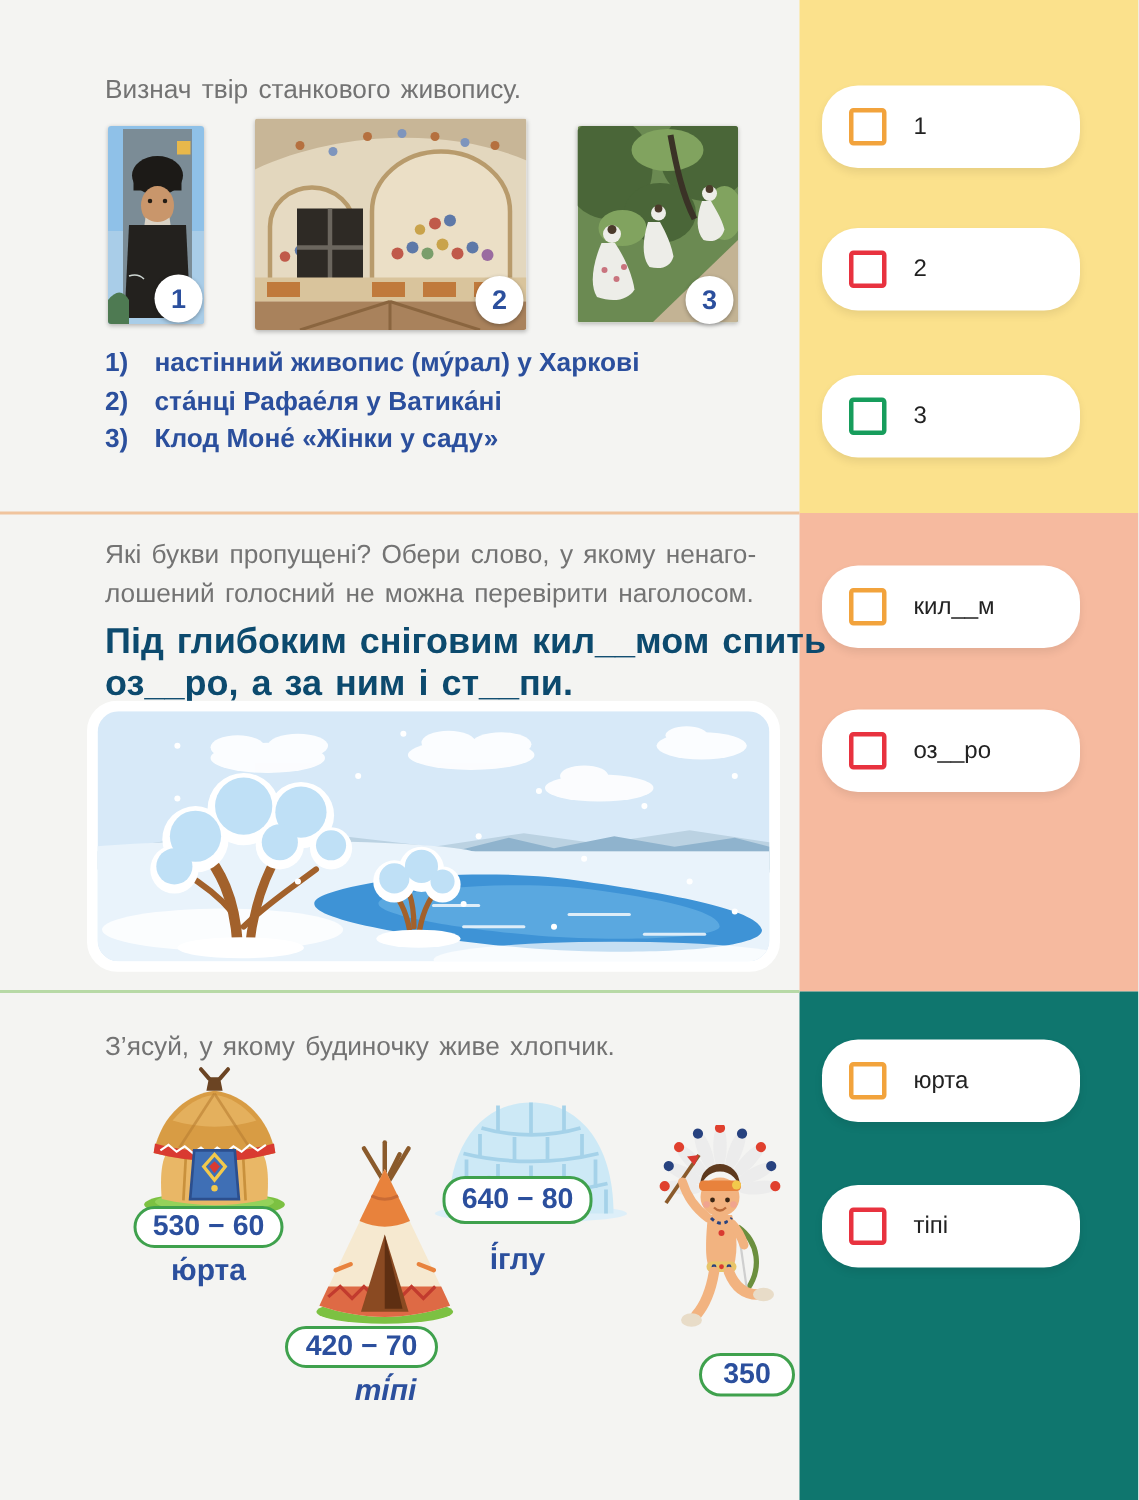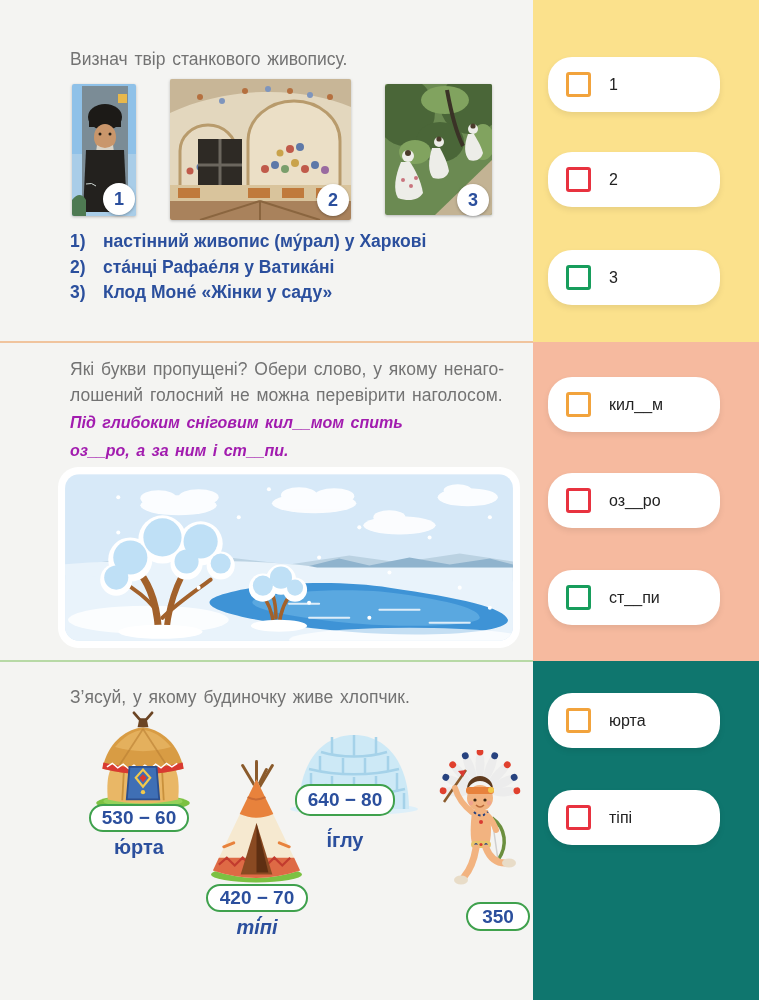--- a/index.html
+++ b/index.html
@@ -42,37 +42,37 @@
     display:flex;align-items:center;justify-content:center;
     font-size:18px;font-weight:bold;color:#2B4F9D;
   }
   #badge-1{left:103px;top:183px;}
   #badge-2{left:317px;top:184px;}
   #badge-3{left:457px;top:184px;}
   #art-list{position:absolute;left:70px;top:229px;font-size:17.5px;font-weight:bold;color:#2B4F9D;line-height:25.5px;}
   #art-list .row{display:flex;white-space:nowrap;}
   #art-list .n{width:33px;flex:0 0 auto;}
   
-  .ex-line{position:absolute;left:70px;font-size:16px;font-weight:bold;color:#a21caf;white-space:nowrap;word-spacing:2px;font-style:italic;}
+  .ex-line{position:absolute;left:70px;font-size:24px;font-weight:bold;color:#0c4a6e;white-space:nowrap;word-spacing:2px;}
   #winter{position:absolute;left:58px;top:467px;width:462px;height:181px;}
   
   .house-svg{position:absolute;}
   .math-badge{
     position:absolute;background:#fff;border:2.5px solid #3FA14D;border-radius:15px;
     display:flex;align-items:center;justify-content:center;
     font-size:19px;font-weight:bold;color:#2B4F9D;white-space:nowrap;z-index:3;
   }
   .house-label{
     position:absolute;text-align:center;font-size:20px;font-weight:bold;color:#2B4F9D;
   }
   #yurt-svg{left:88px;top:711px;width:110px;height:101px;}
   #yurt-badge{left:89px;top:804px;width:100px;height:28px;}
   #yurt-label{left:89px;top:836px;width:100px;}
   #teepee-svg{left:205px;top:759px;width:104px;height:126px;}
-  #teepee-badge{left:206px;top:884px;width:102px;height:28px;}
+  #teepee-badge{left:190px;top:884px;width:102px;height:28px;}
   #teepee-label{left:206px;top:916px;width:102px;font-style:italic;}
   #igloo-svg{left:287px;top:721px;width:135px;height:94px;}
   #igloo-badge{left:295px;top:748px;width:100px;height:32px;margin-top:36px;}
   #igloo-label{left:295px;top:829px;width:100px;}
   #boy-svg{left:430px;top:750px;width:92px;height:150px;}
   #boy-badge{left:466px;top:902px;width:64px;height:29px;}
 </style>
 </head>
 <body>
 
@@ -94,24 +94,20 @@
   </div>
 
   <div class="panel" id="panel-2" style="background-color: rgb(246, 186, 159);">
     <div class="card" style="top:35px">
       <span class="cbx" style="border-color: rgb(242, 163, 60);"></span>
       <span class="card-label">кил__м</span>
     </div>
     <div class="card" style="top:131px">
       <span class="cbx" style="border-color: rgb(232, 50, 63);"></span>
       <span class="card-label">оз__ро</span>
-    </div>
-    <div class="card" style="top:228px">
-      <span class="cbx" style="border-color: rgb(23, 157, 92);"></span>
-      <span class="card-label">ст__пи</span>
     </div>
   </div>
 
   <div class="panel" id="panel-3" style="background-color: #0f766e;">
     <div class="card" style="top:32px">
       <span class="cbx" style="border-color: rgb(242, 163, 60);"></span>
       <span class="card-label">юрта</span>
     </div>
     <div class="card" style="top:129px">
       <span class="cbx" style="border-color: rgb(232, 50, 63);"></span>

